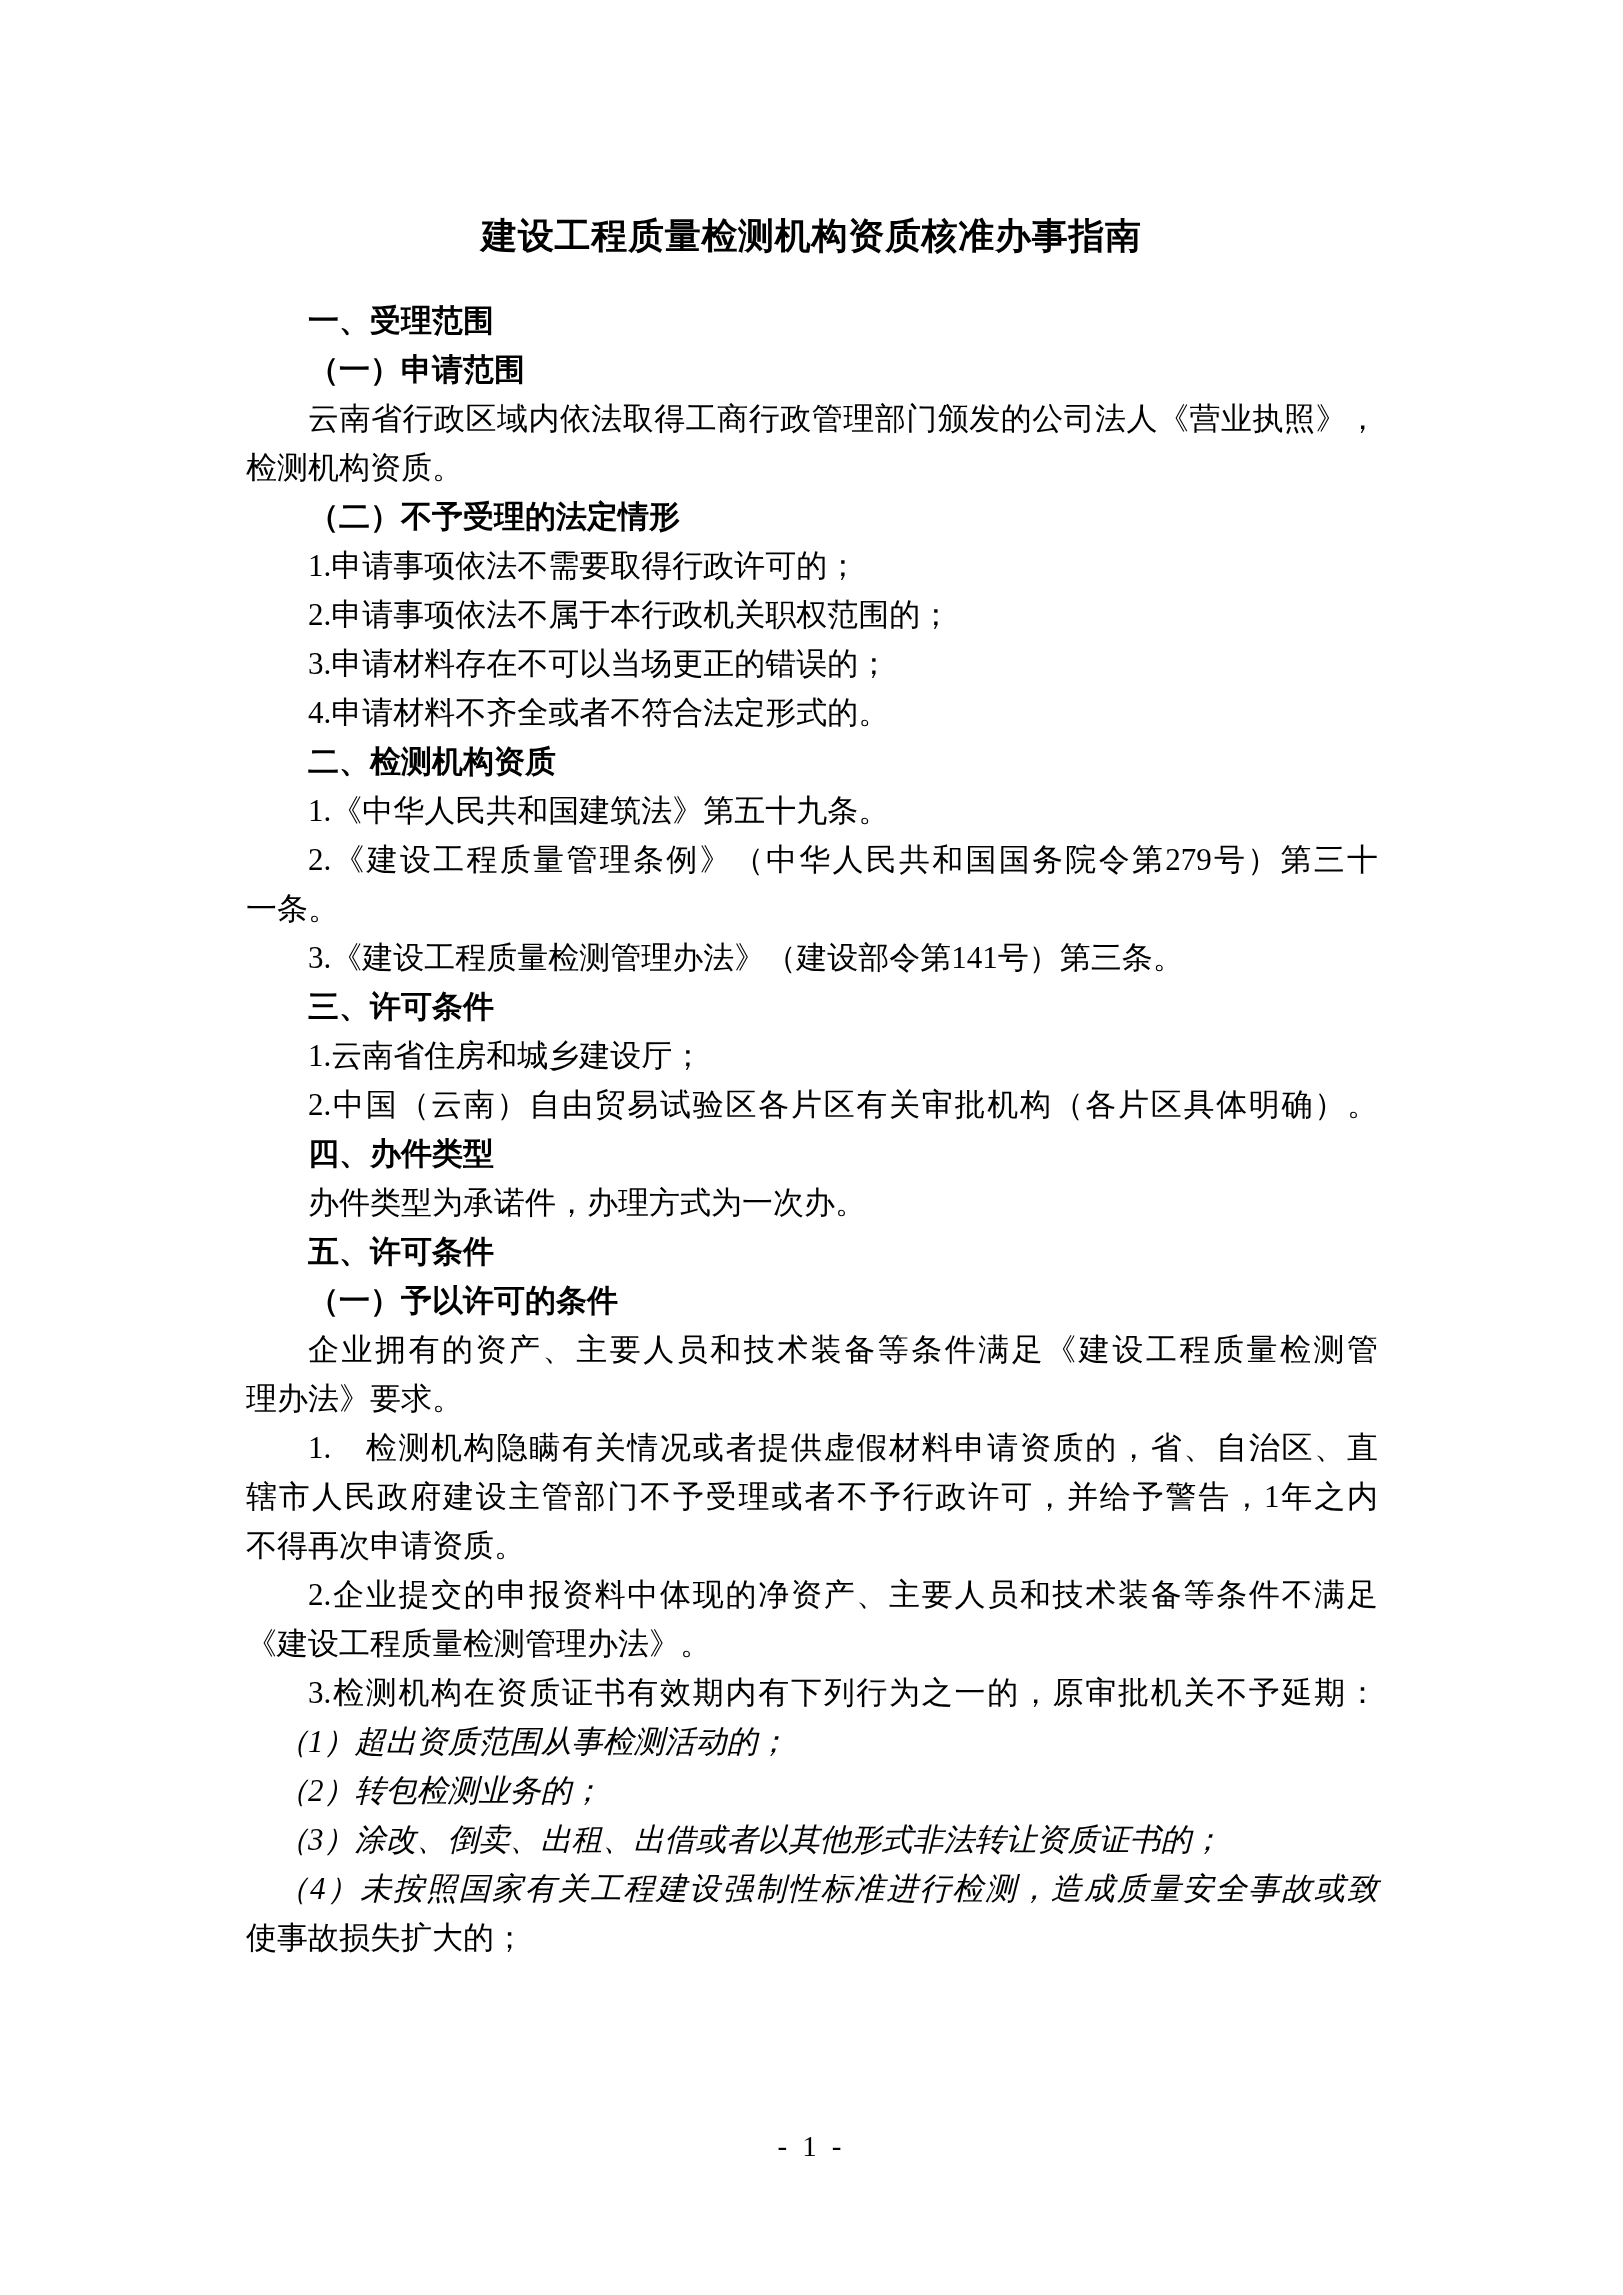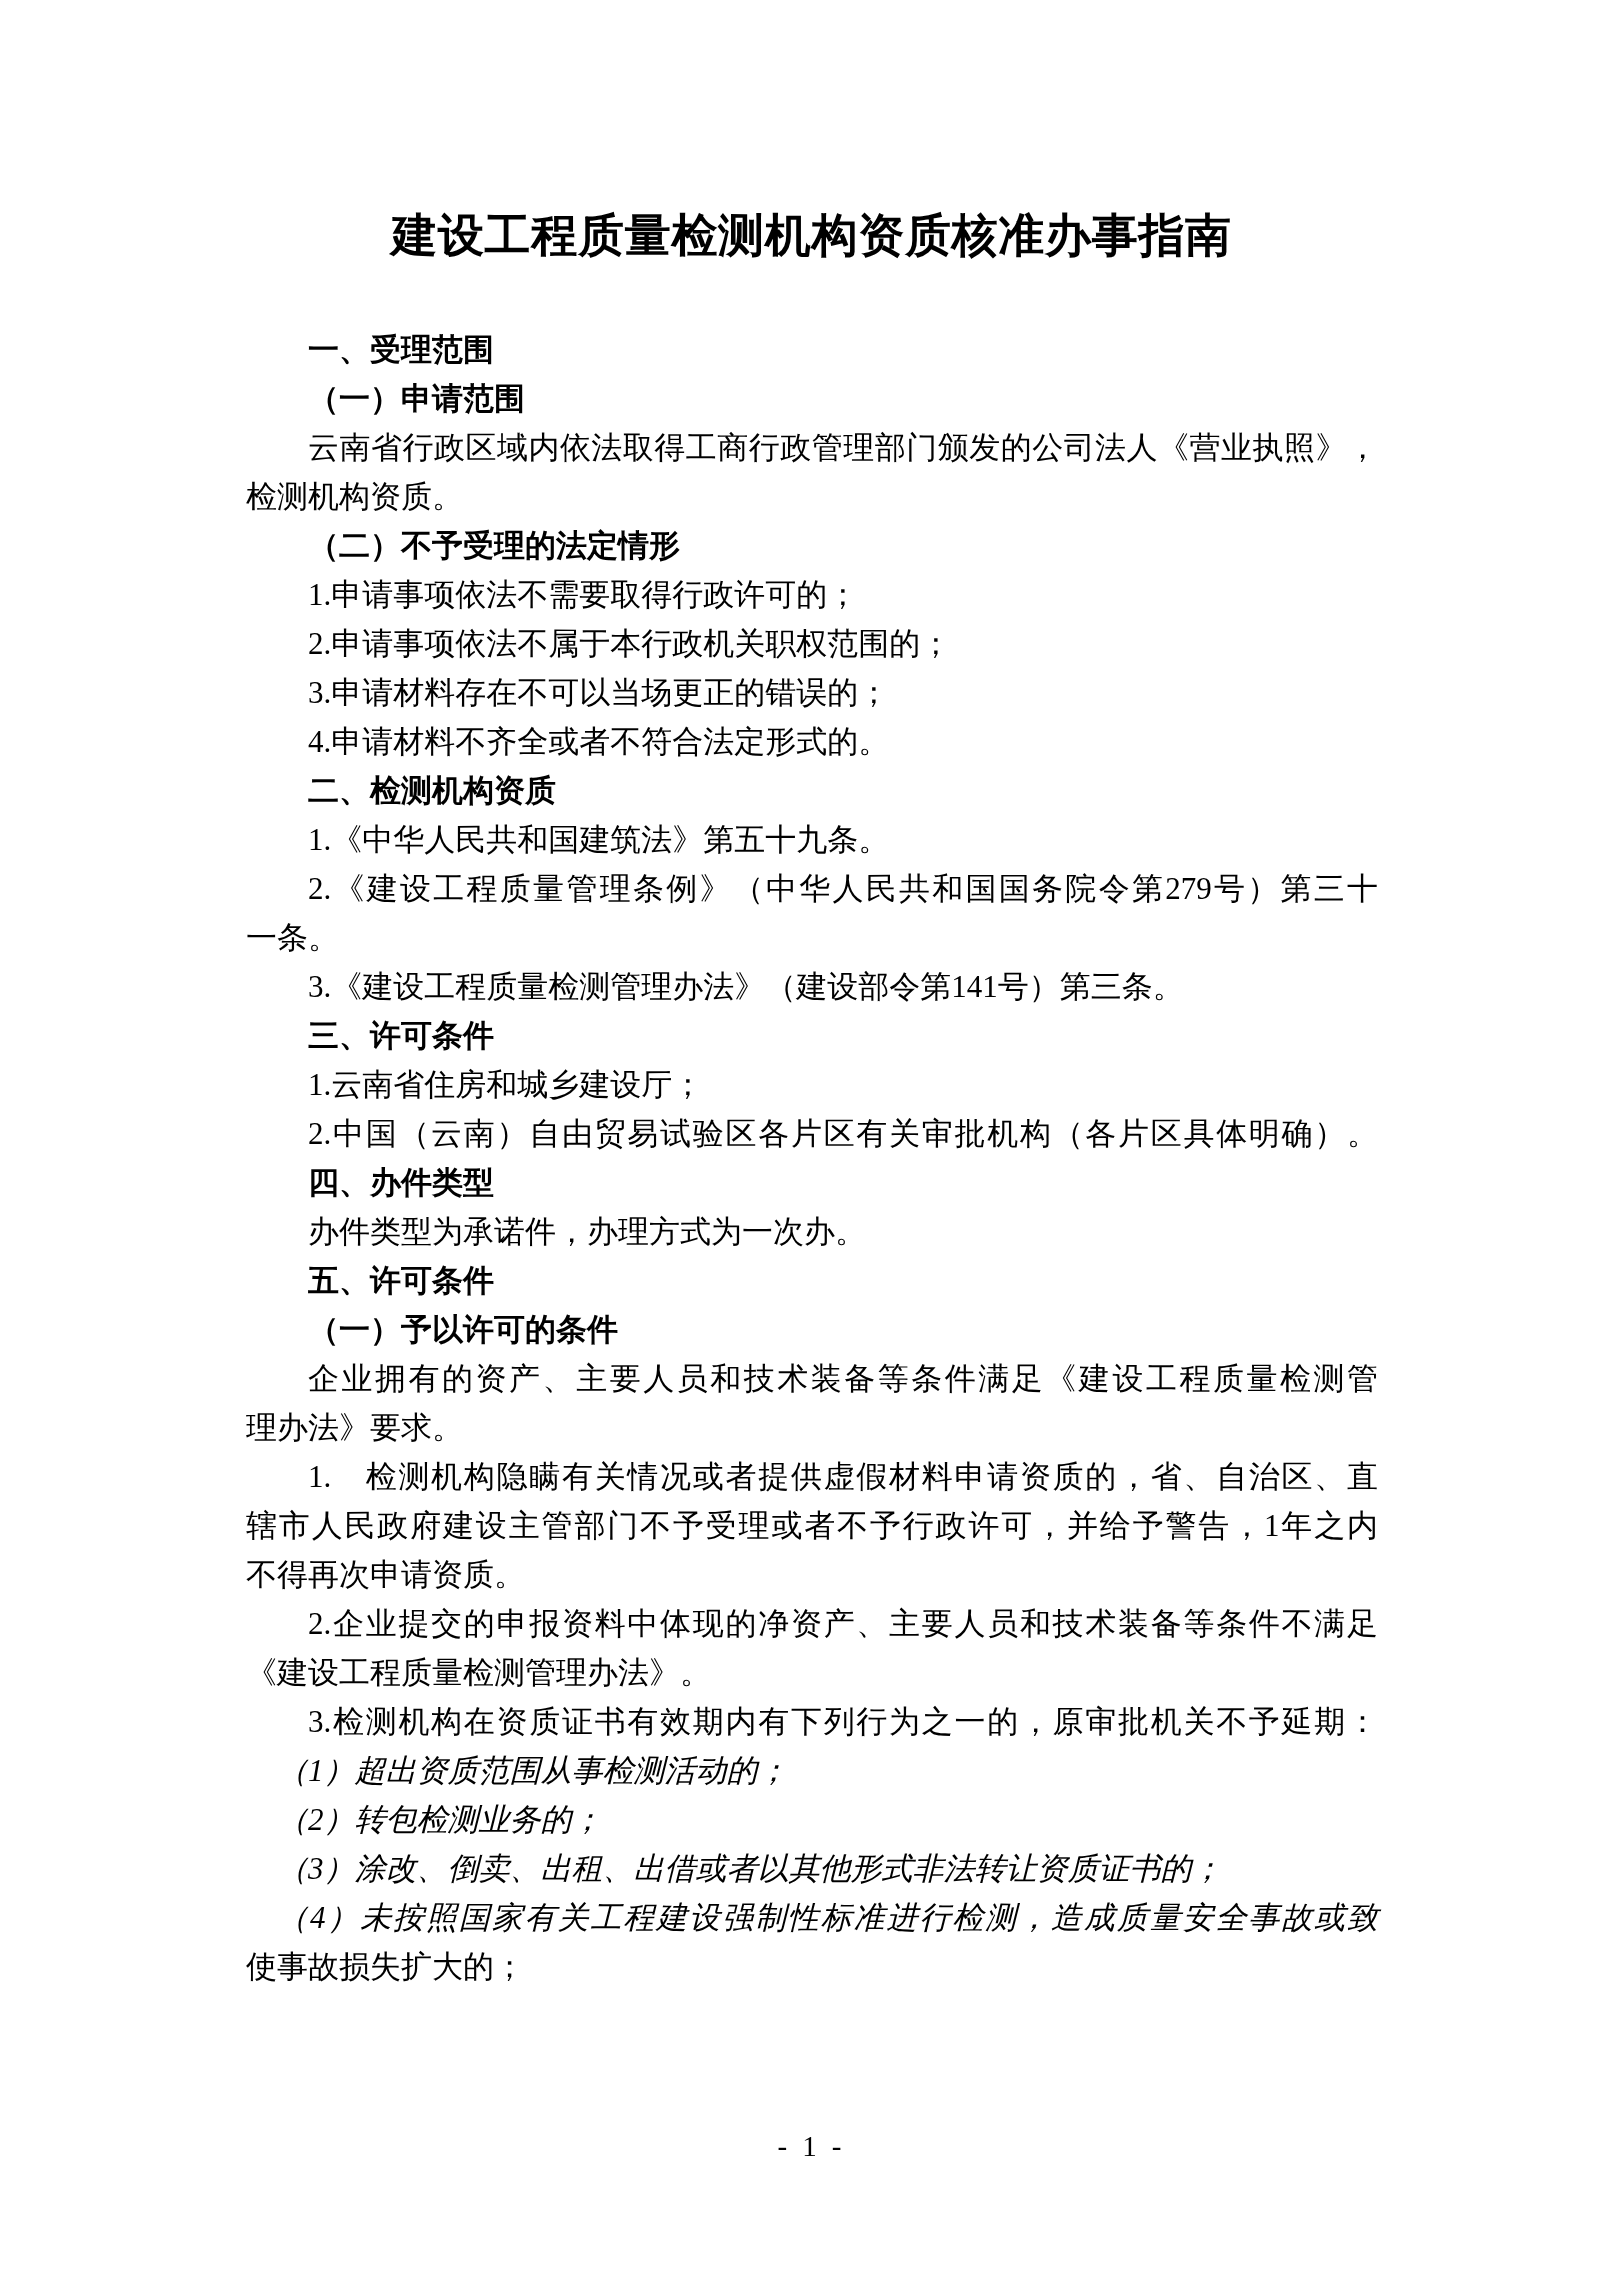--- a/index.html
+++ b/index.html
@@ -14,27 +14,27 @@
     background: #ffffff;
     color: #000000;
     overflow: hidden;
     font-family: "Liberation Serif", "DejaVu Serif", serif;
   }
   .doc-title {
     margin: 204px 0 0 0;
     text-align: center;
     font-family: "Liberation Sans", "DejaVu Sans", sans-serif;
     font-weight: 700;
-    font-size: 46px;
+    font-size: 36px;
     line-height: 63px;
     letter-spacing: 0.7px;
     white-space: nowrap;
   }
   .doc-body {
-    margin: 58px 245px 0 246px; 
+    margin: 29px 245px 0 246px; 
   }
   .line {
     font-size: 31px;
     line-height: 49px;
     height: 49px;
     white-space: nowrap;
     text-align: left;
   }
   .line.stretch {
     white-space: normal;

